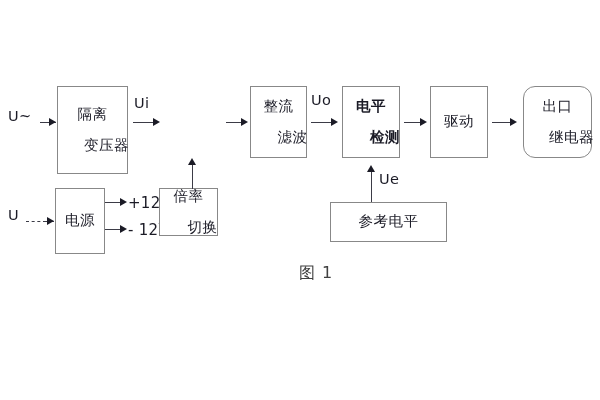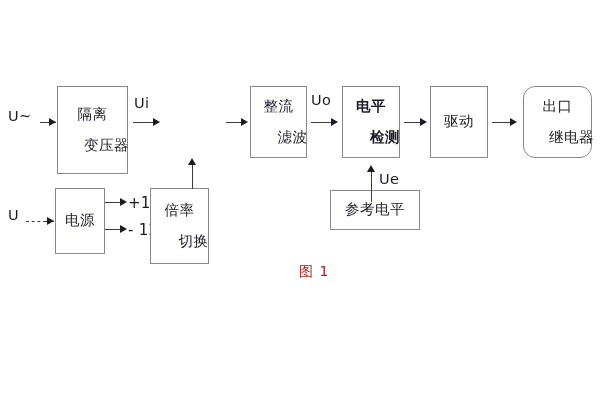--- a/index.html
+++ b/index.html
@@ -71,22 +71,22 @@
     position: absolute;
     color: #1b1b26;
     font-size: 14px;
     white-space: nowrap;
     letter-spacing: 0.3px;
   }
   .label.sig { font-size: 14.5px; }
   .label.rail { font-size: 15px; }
   .caption {
     position: absolute;
-    color: #b91c1c;
-    font-size: 14px;
+    color: #404040;
+    font-size: 16px;
     letter-spacing: 1px;
     white-space: nowrap;
   }
 </style>
 </head>
 <body>
 
 <div id="canvas">
 
   <div class="label sig" style="left:8px; top:108px;">U~</div>
@@ -146,29 +146,29 @@
   </div>
 
   <div class="hline" style="left:105px; top:202px; width:18px;"></div>
   <div class="arrow-r" style="left:120px; top:198px;"></div>
   <div class="label rail" style="left:128px; top:194px;">+12V</div>
 
   <div class="hline" style="left:105px; top:229px; width:18px;"></div>
   <div class="arrow-r" style="left:120px; top:225px;"></div>
   <div class="label rail" style="left:128px; top:221px;">- 12V</div>
 
-  <div class="block" style="left:150px; top:188px; width:59px; height:76px;">
+  <div class="block" style="left:159px; top:188px; width:59px; height:48px;">
     <span class="line">倍率</span>
     <span class="line">切换</span>
   </div>
 
   <div class="vline" style="left:192px; top:165px; height:24px;"></div>
   <div class="arrow-u" style="left:188px; top:158px;"></div>
 
-  <div class="block" style="left:330px; top:190px; width:90px; height:40px;">
+  <div class="block" style="left:330px; top:202px; width:117px; height:40px;">
     <span class="line">参考电平</span>
   </div>
 
   <div class="vline" style="left:371px; top:172px; height:30px;"></div>
   <div class="arrow-u" style="left:367px; top:165px;"></div>
   <div class="label sig" style="left:379px; top:171px;">Ue</div>
 
   <div class="caption" style="left:299px; top:263px;">图 1</div>
 
 </div>

